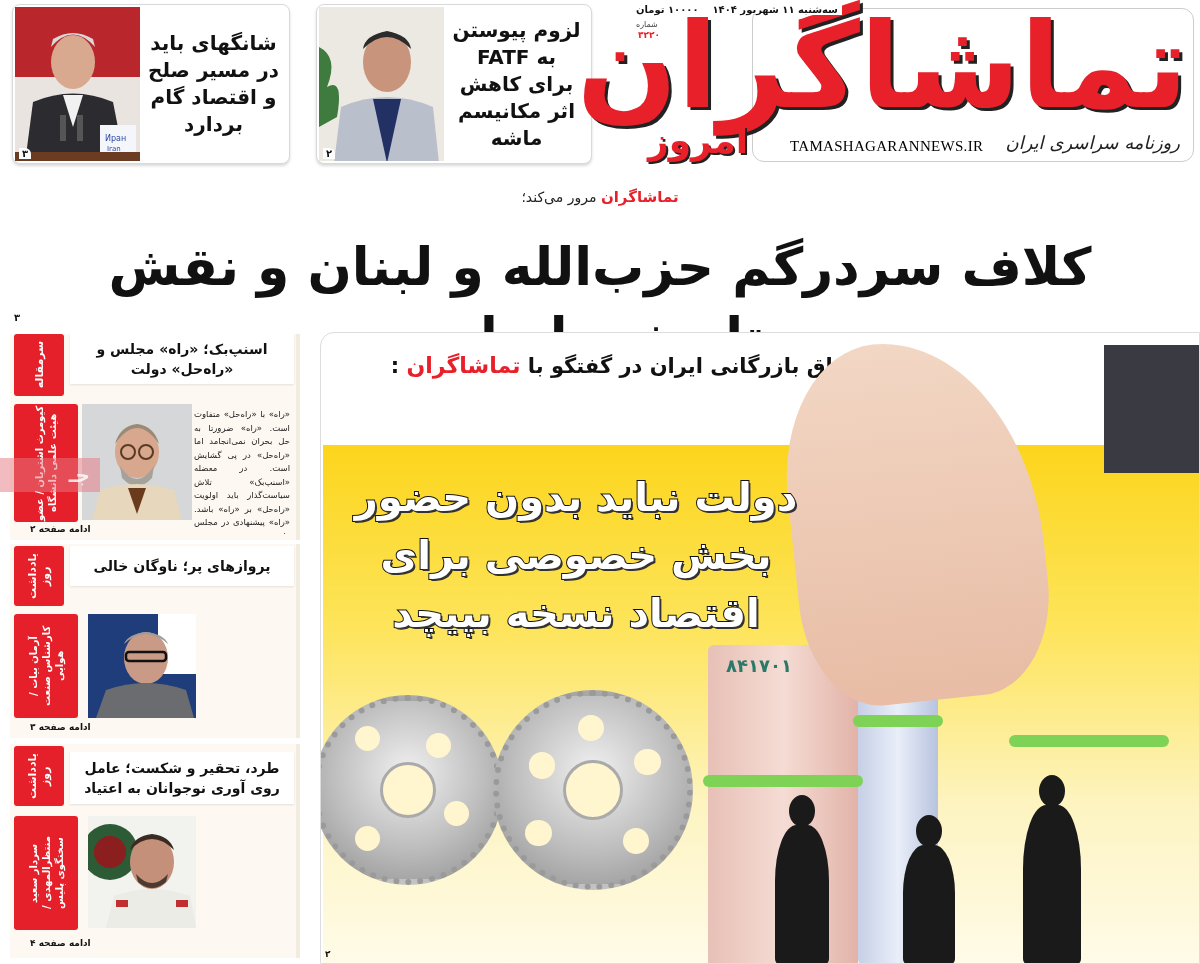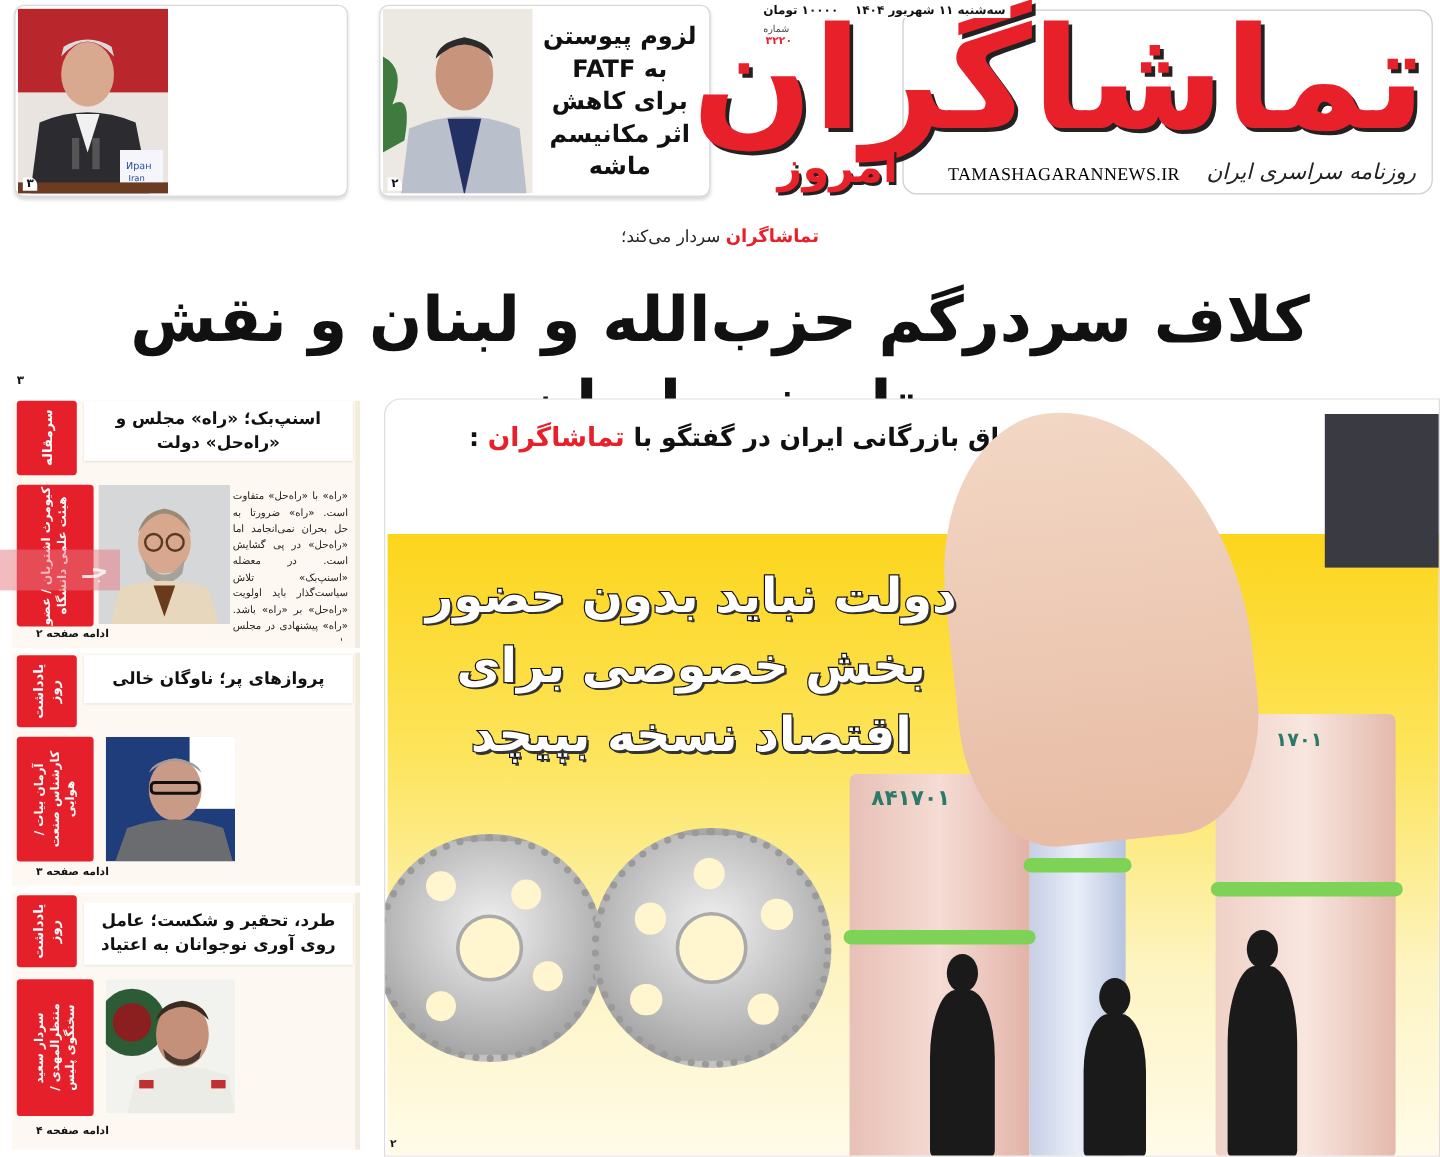--- a/index.html
+++ b/index.html
@@ -149,20 +149,21 @@
       <path d="M10 156 L18 95 Q58 78 98 95 L110 156Z" fill="#2b2b30"></path>
       <path d="M48 88 L58 120 L68 88Z" fill="#f1f1f1"></path>
       <rect x="45" y="108" width="6" height="26" fill="#555"></rect>
       <rect x="62" y="108" width="6" height="26" fill="#555"></rect>
       <rect x="85" y="118" width="36" height="32" fill="#f4f6fb"></rect>
       <text x="90" y="134" font-size="8" fill="#2a4aa0" font-family="DejaVu Sans">Иран</text>
       <text x="92" y="144" font-size="7" fill="#2a4aa0" font-family="DejaVu Sans">Iran</text>
       <rect x="0" y="145" width="125" height="11" fill="#6b3b22"></rect>
     </svg>
   </div>
+  <div class="txt">شانگهای باید در مسیر صلح و اقتصاد گام بردارد</div>
   <div class="pg">۳</div>
 </div>
 
 <div class="teaser" id="teaser2">
   <div class="photo">
     <svg width="125" height="156" viewBox="0 0 125 156">
       <rect width="125" height="156" fill="#ece9e3"></rect>
       <path d="M0 40 Q20 50 8 80 Q25 70 18 110 L0 120Z" fill="#3f7a3f"></path>
       <ellipse cx="68" cy="55" rx="24" ry="30" fill="#c8957c"></ellipse>
       <path d="M44 42 Q68 18 92 42 Q90 28 68 24 Q46 28 44 42Z" fill="#2b2b2b"></path>
@@ -184,21 +185,21 @@
     <span>سه‌شنبه ۱۱ شهریور ۱۴۰۴</span>
     &nbsp;&nbsp;
     <span>۱۰۰۰۰ تومان</span>
   </div>
   <div class="issue-label">شماره</div>
   <div class="issue-num">۳۲۲۰</div>
 </div>
 
 <div id="kicker">
   <span class="brand">تماشاگران</span>
-  <span>سردار می‌کند؛</span>
+  <span>مرور می‌کند؛</span>
 </div>
 <div id="headline">کلاف سردرگم حزب‌الله و لبنان و نقش تاریخی ایران</div>
 
 <div class="col-page" style="top:312px">۳</div>
 
 <div class="note" style="top:334px;height:206px">
   <div class="cat" style="top:0;height:62px">
       <span>سرمقاله</span>
     </div>
   <div class="title" style="top:0;height:50px">اسنپ‌بک؛ «راه» مجلس و «راه‌حل» دولت</div>
@@ -293,23 +294,20 @@
       <div class="hole" style="left:66%;top:70%"></div>
     </div>
 
     <div class="roll" style="left:385px;top:200px;width:150px;height:408px;background:linear-gradient(90deg,#e7c0b6,#f5dcd4,#e2b3a8)">
       <div style="position:absolute;left:18px;top:10px;font-size:18px;color:#2a7a6a;font-weight:bold">۸۴۱۷۰۱</div>
       <div style="position:absolute;left:40px;bottom:4px;font-size:48px;color:#c44;font-weight:bold;opacity:.7">50</div>
     </div>
     <div class="roll" style="left:535px;top:160px;width:80px;height:360px;background:linear-gradient(90deg,#c6cfe6,#e9eef8,#b7c3df)">
       <div style="position:absolute;left:8px;top:60px;font-size:34px;color:#d66;font-weight:bold">100</div>
     </div>
-    <div class="roll" style="left:690px;top:150px;width:150px;height:370px;background:linear-gradient(90deg,#efd1c6,#f8e6df,#e4b9ac)">
-      <div style="position:absolute;left:50px;top:12px;font-size:16px;color:#2a7a6a;font-weight:bold">۱۷۰۱</div>
-    </div>
     <div class="band" style="left:380px;top:330px;width:160px"></div>
     <div class="band" style="left:530px;top:270px;width:90px"></div>
     <div class="band" style="left:686px;top:290px;width:160px"></div>
 
     <div class="sil" style="left:452px;top:380px;width:54px;height:140px">
         <div class="head"></div>
       </div>
     <div class="sil" style="left:580px;top:400px;width:52px;height:120px">
         <div class="head"></div>
       </div>

